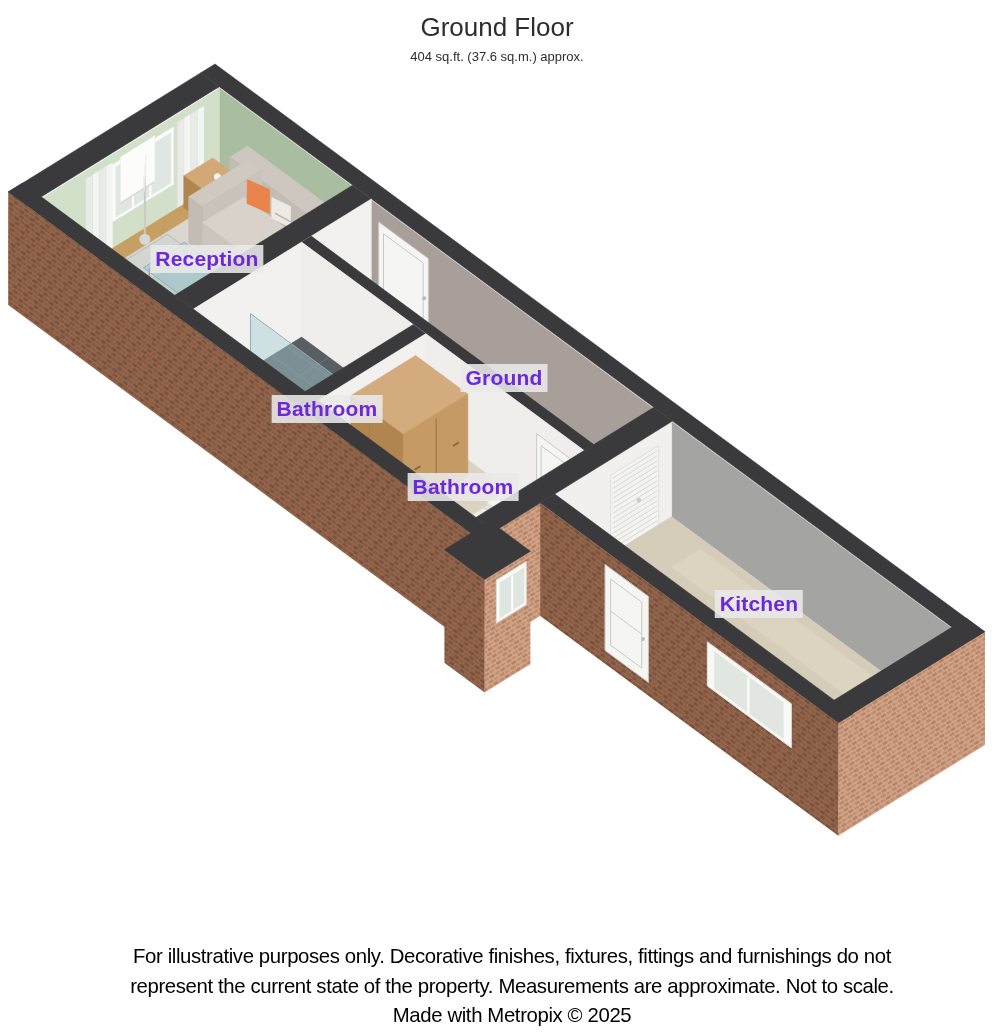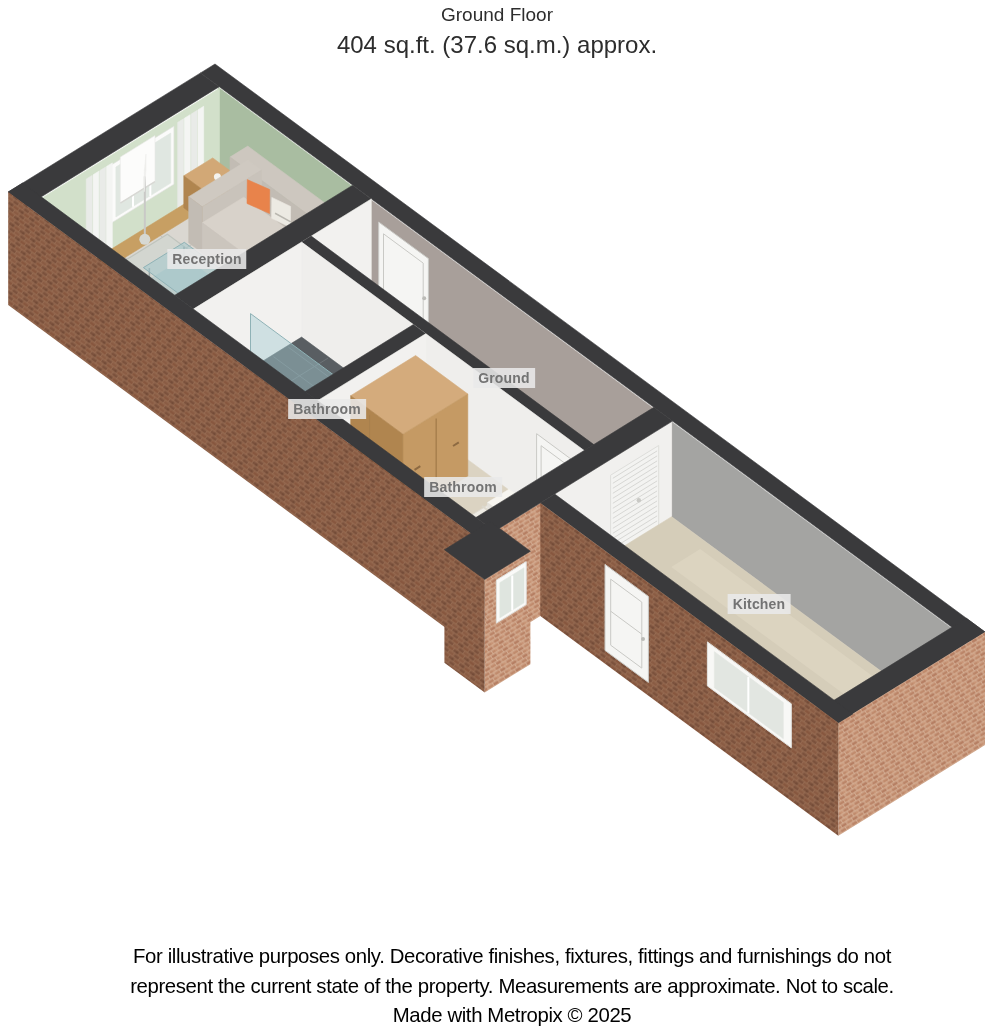--- a/index.html
+++ b/index.html
@@ -1,24 +1,24 @@
 <!DOCTYPE html>
 <html><head>
 <meta charset="utf-8">
 <style>
   html,body{margin:0;padding:0;background:#fff;}
   .page{position:relative;width:994px;height:1032px;background:#ffffff;overflow:hidden;
         font-family:"Liberation Sans", sans-serif;margin:0 auto;}
   .header{position:absolute;top:0;left:0;width:100%;text-align:center;color:#2d2d2d;}
-  .header .title{font-size:19px;line-height:30px;margin-top:0;}
-  .header .area{font-size:24px;line-height:30px;}
+  .header .title{font-size:26px;line-height:30px;margin-top:12px;}
+  .header .area{font-size:13px;line-height:30px;}
   .plan-svg{position:absolute;left:0;top:0;width:994px;height:1032px;}
   .room-label{position:absolute;transform:translate(-50%,-50%);
-      background:rgba(233,233,233,0.88);color:#737373;font-weight:bold;
-      font-size:14px;padding:2px 5px;white-space:nowrap;letter-spacing:0.2px;}
+      background:rgba(233,233,233,0.88);color:#6d28d9;font-weight:bold;
+      font-size:21px;padding:2px 5px;white-space:nowrap;letter-spacing:0.2px;}
   .footer{position:absolute;left:15px;top:941px;width:100%;text-align:center;color:#000;}
   .footer .fline{font-size:21px;line-height:29.5px;letter-spacing:-0.4px;
       transform:scaleX(0.97);transform-origin:50% 50%;}
 </style>
 </head>
 <body>
 
 <div class="page">
 
   <div class="header">

